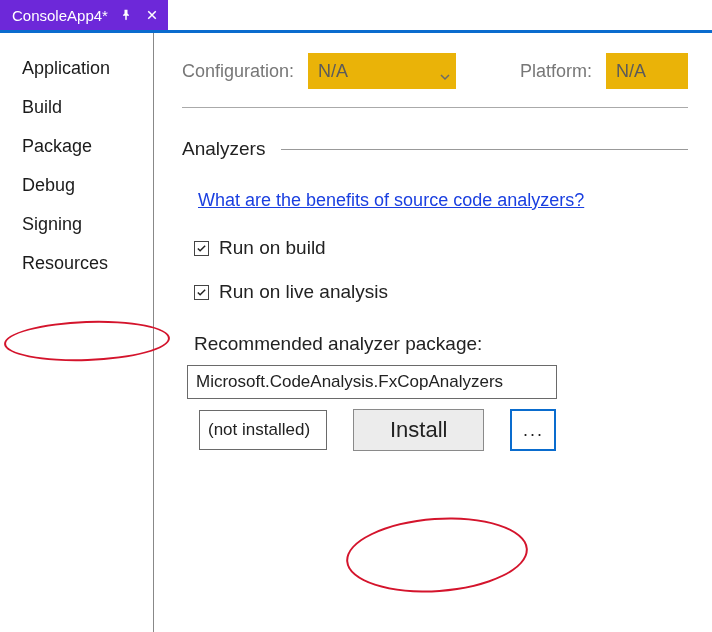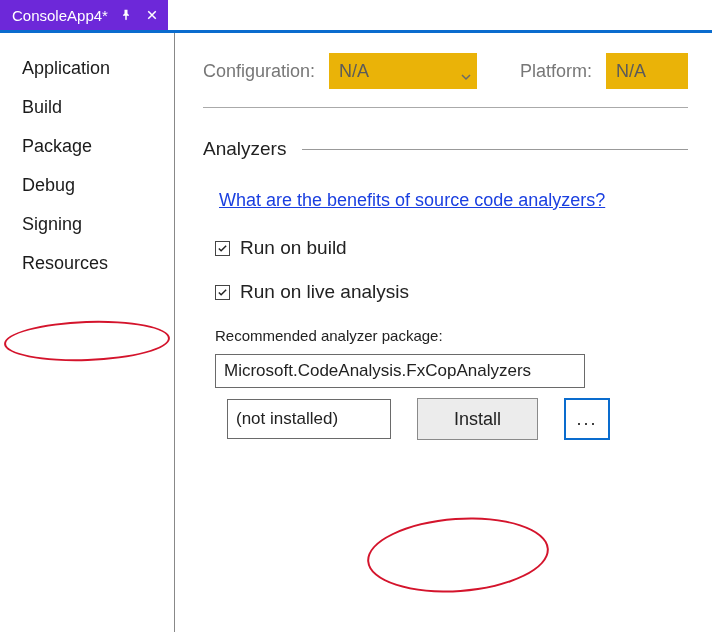--- a/index.html
+++ b/index.html
@@ -38,21 +38,21 @@
   .tab .close { font-size: 16px; line-height: 1; }
   .rule {
     height: 3px;
     background: #0a6cce;
   }
   .body {
     display: flex;
     height: calc(632px - 33px);
   }
   .sidebar {
-    width: 175px;
+    width: 154px;
     border-right: 1px solid #888;
     padding-top: 16px;
     position: relative;
   }
   .side-item {
     padding: 9px 0 9px 22px;
     font-size: 18px;
     color: #1b1b1b;
     cursor: pointer;
     position: relative;
@@ -140,48 +140,48 @@
   .chkbox {
     width: 15px; height: 15px;
     border: 1px solid #444;
     display: inline-flex;
     align-items: center;
     justify-content: center;
     font-size: 11px;
     color: #222;
   }
   .lbl {
-    font-size: 15px;
-    margin: 24px 0 10px 12px;
+    font-size: 19px;
+    margin: 30px 0 10px 12px;
   }
   .textbox {
     border: 1px solid #6a6a6a;
     height: 34px;
     font-size: 17px;
     padding: 0 8px;
     display: flex;
     align-items: center;
     background: #fff;
-    margin-left: 12px;
+    margin-left: 5px;
   }
   .tb-pkg { width: 370px; }
   .verrow {
     display: flex;
     align-items: center;
     gap: 26px;
     margin-left: 12px;
     margin-top: 10px;
   }
-  .tb-ver { width: 164px; height: 40px; }
+  .tb-ver { width: 128px; height: 40px; }
   .btn {
     height: 42px;
     padding: 0 36px;
     background: #ececec;
     border: 1px solid #8a8a8a;
-    font-size: 18px;
+    font-size: 22px;
     color: #222;
     display: inline-flex;
     align-items: center;
     justify-content: center;
     cursor: pointer;
   }
   .btn-more {
     width: 46px; height: 42px;
     padding: 0;
     border: 2px solid #0a6cce;

